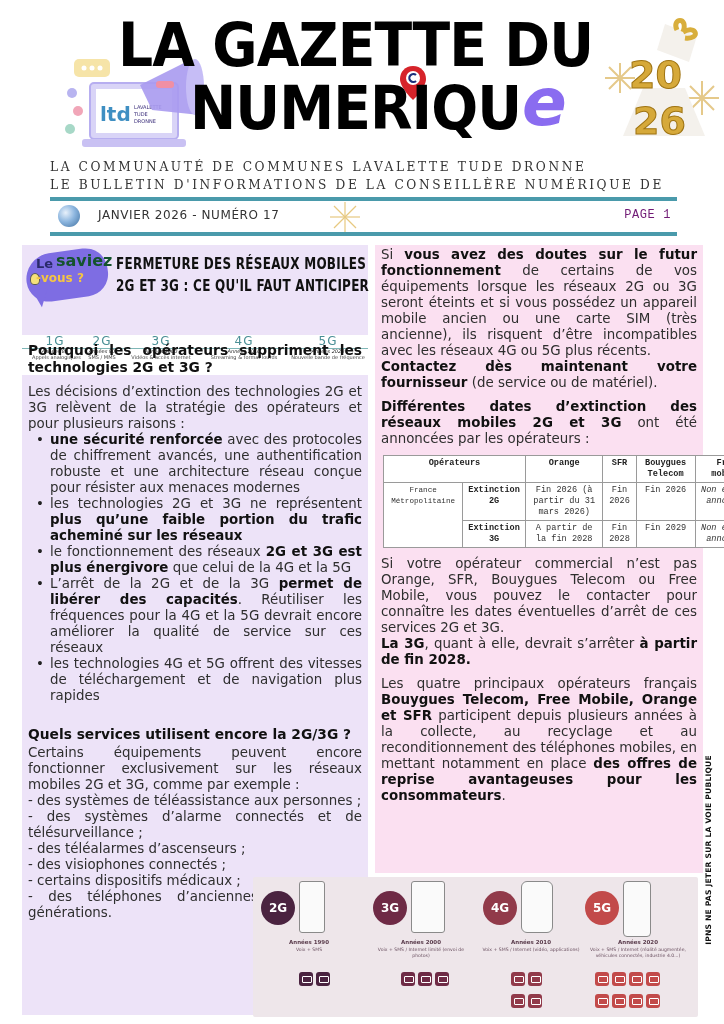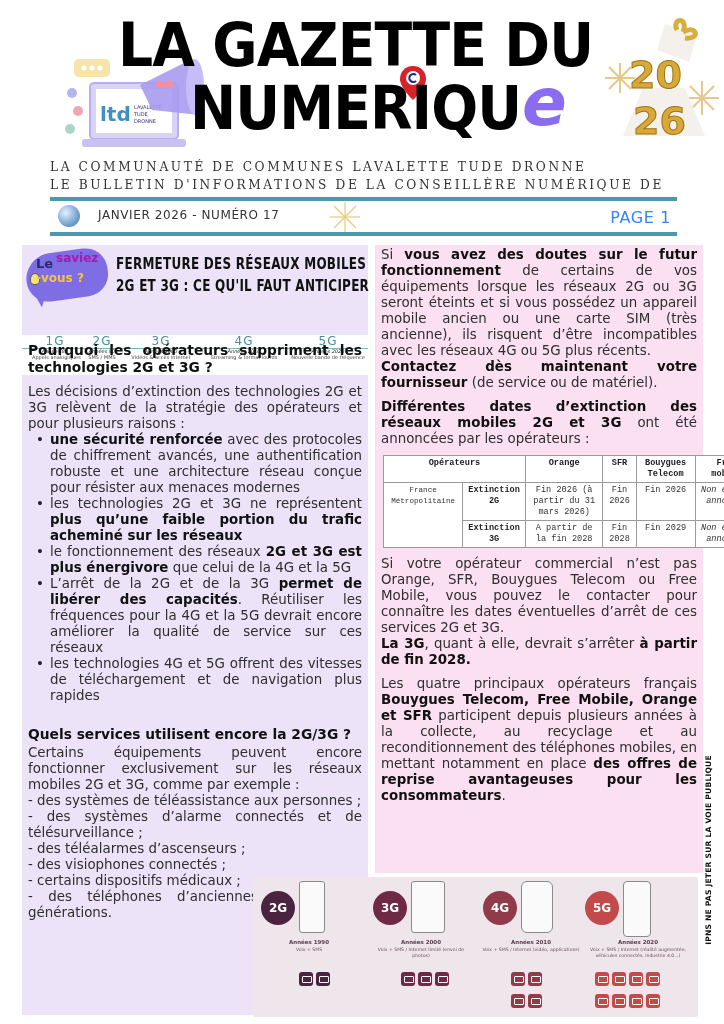--- a/index.html
+++ b/index.html
@@ -37,31 +37,31 @@
 
   .rule { position: absolute; left: 50px; width: 627px; height: 4px; background: #4a9aab; }
   .rule.top { top: 197px; }
   .rule.bottom { top: 232px; }
 
   .issue-bar { position: absolute; left: 50px; top: 202px; width: 627px; height: 28px; }
   .globe-icon { position: absolute; left: 8px; top: 3px; width: 22px; height: 22px; border-radius: 50%;
     background: radial-gradient(circle at 35% 35%, #e8f1fb 0%, #8db6df 45%, #3e6f9f 100%); }
   .issue-text { position: absolute; left: 48px; top: 6px; font-size: 12px; letter-spacing: 0.6px; color: #333; }
   .firework-icon { position: absolute; left: 278px; top: -2px; width: 34px; height: 34px; }
-  .page-num { position: absolute; right: 6px; top: 6px; font-size: 16px; letter-spacing: 0.6px; color: #3b82f6; }
+  .page-num { position: absolute; right: 6px; top: 6px; font-size: 12px; letter-spacing: 0.6px; color: #701a75; font-family: Liberation Mono, monospace; }
 
   
   .left-col { position: absolute; left: 22px; top: 245px; width: 346px; height: 770px; background: #ede3f8; padding-left: 27px; }
   .left-header { position: absolute; left: 0; top: 0; width: 346px; height: 68px; }
   .bubble { position: absolute; left: 4px; top: 6px; width: 82px; height: 48px; background: #7e6de3;
     border-radius: 28px 24px 24px 24px; transform: rotate(-8deg); }
   .bubble-tail { position: absolute; left: 12px; top: 44px; width: 0; height: 0;
     border-left: 6px solid transparent; border-right: 10px solid transparent; border-top: 18px solid #7e6de3; transform: rotate(-12deg); }
   .bubble-le { position: absolute; left: 14px; top: 11px; font-weight: bold; font-size: 13px; color: #2a2a6a; }
-  .bubble-saviez { position: absolute; left: 34px; top: 6px; font-weight: bold; font-size: 12px; color: #a21caf; }
+  .bubble-saviez { position: absolute; left: 34px; top: 6px; font-weight: bold; font-size: 16px; color: #14532d; }
   .bubble-vous { position: absolute; left: 14px; top: 26px; font-weight: bold; font-size: 12px; color: #f5c542; }
   .bulb-icon { position: absolute; left: 8px; top: 28px; width: 10px; height: 12px; background: #f6e27a; border-radius: 50% 50% 40% 40%; border: 1px solid #5a5a5a; }
   .headline {
     position: absolute; left: 94px; top: 8px; width: 250px;
     font-family: "DejaVu Sans Condensed", "DejaVu Sans", sans-serif; font-weight: bold;
     font-size: 15.5px; line-height: 22px; color: #111; letter-spacing: 0.3px;
     transform: scaleX(0.86); transform-origin: left top; white-space: nowrap;
   }
 
   .timeline { position: absolute; left: 0; top: 58px; width: 346px; height: 40px; background: #ffffff; margin-top: 32px; }

